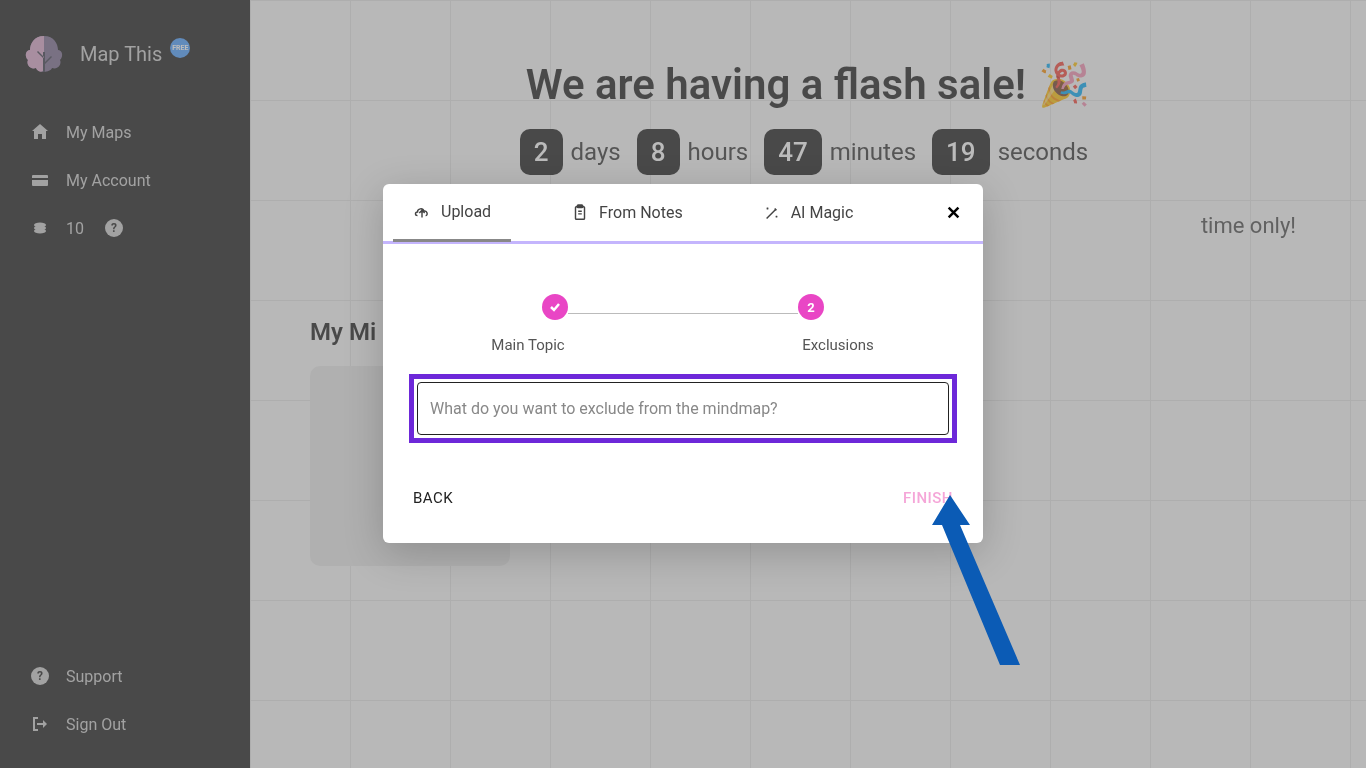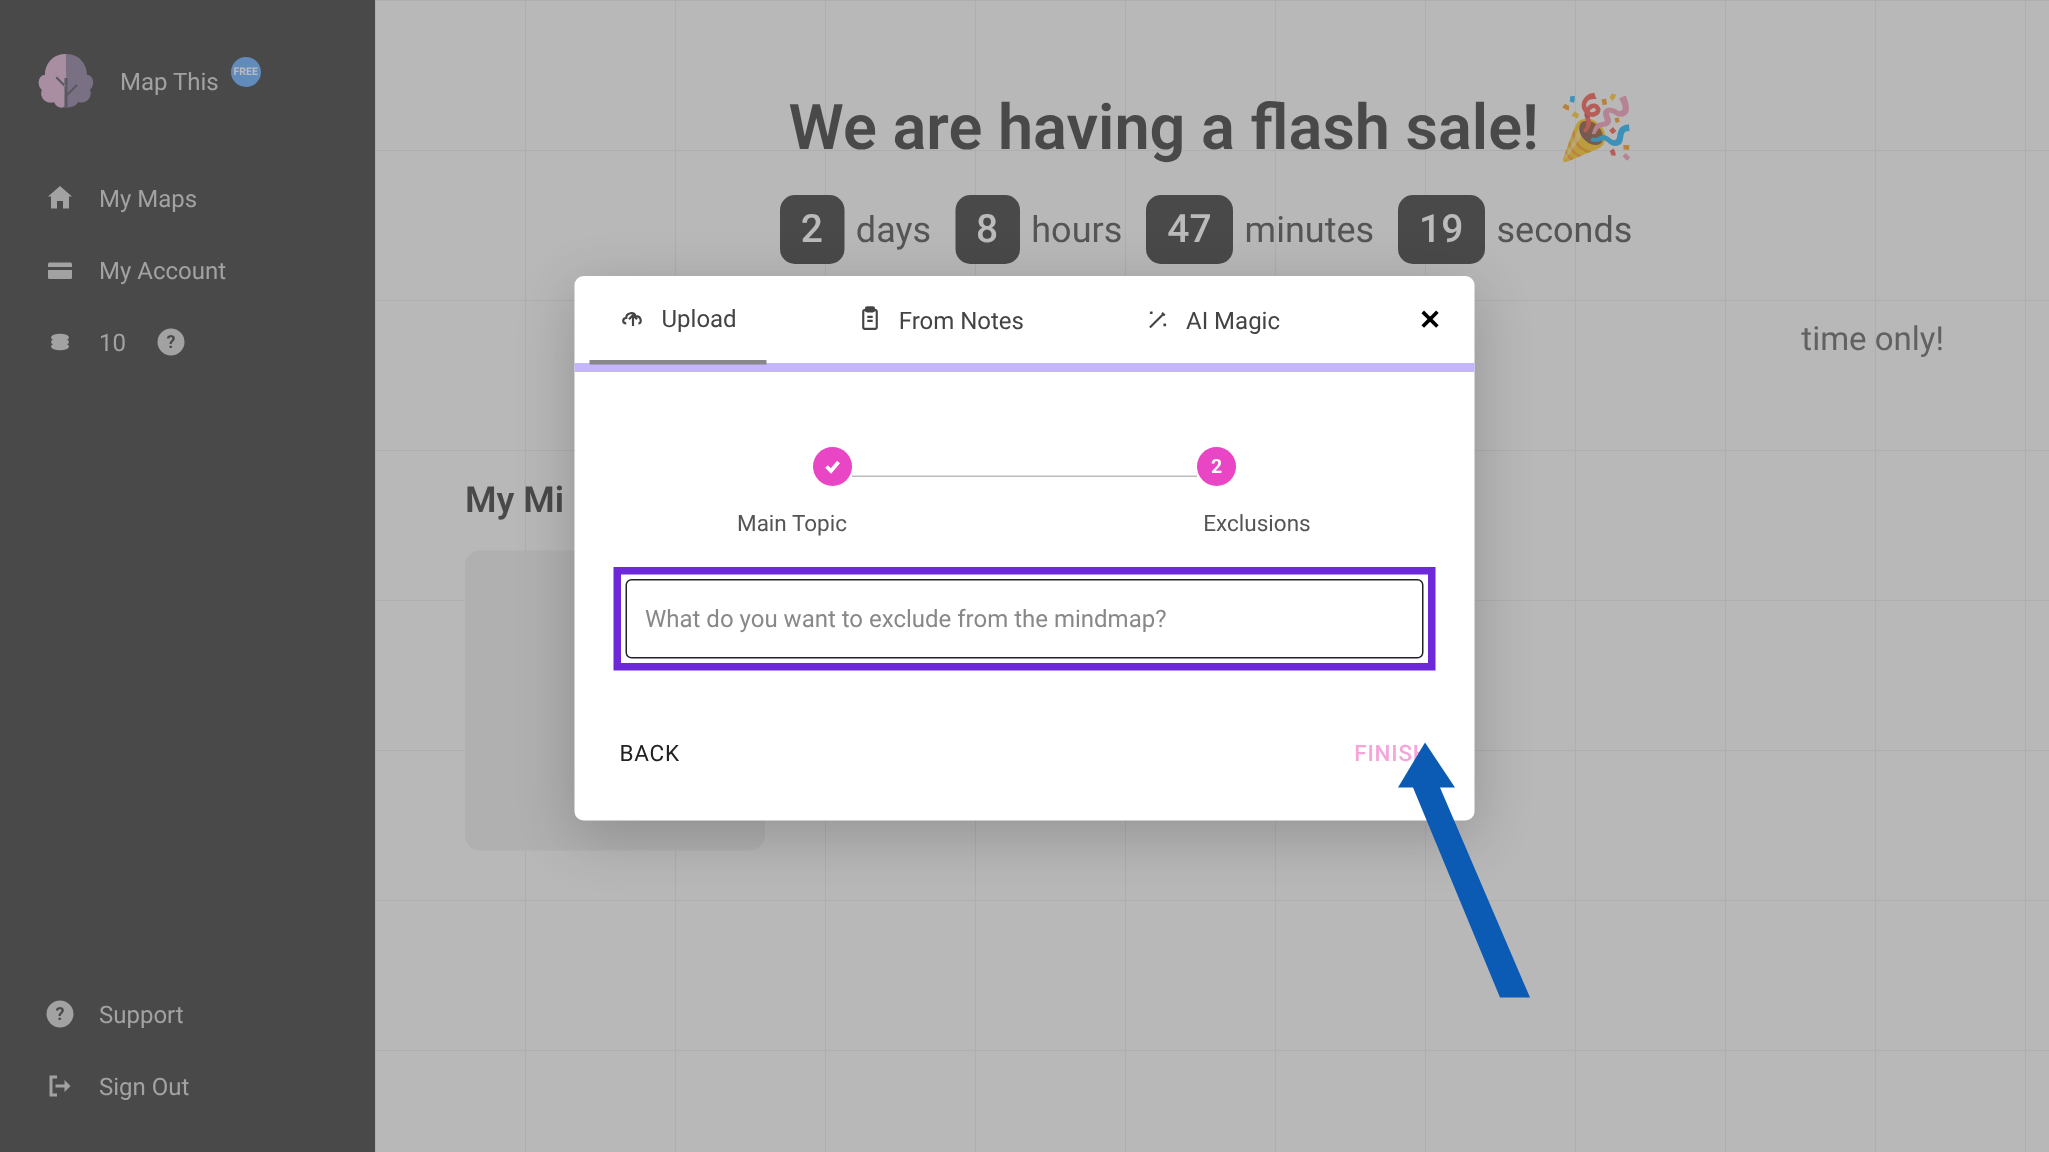--- a/index.html
+++ b/index.html
@@ -2,21 +2,21 @@
 <html><head>
 <meta charset="utf-8">
 <style>
 * { margin: 0; padding: 0; box-sizing: border-box; font-family: -apple-system, BlinkMacSystemFont, "Segoe UI", Roboto, sans-serif; }
 body { width: 1366px; height: 768px; overflow: hidden; position: relative; background: #f5f5f5; }
 
 
 .sidebar { position: absolute; left: 0; top: 0; width: 250px; height: 768px; background: #1a1a1a; color: #ccc; padding: 20px 0; }
 .logo-area { display: flex; align-items: center; padding: 10px 20px 30px 20px; gap: 12px; }
 .logo-icon { width: 48px; height: 48px; }
-.logo-text { font-size: 16px; color: #ccc; font-weight: 400; }
+.logo-text { font-size: 20px; color: #ccc; font-weight: 400; }
 .free-badge { width: 20px; height: 20px; background: #4a9eff; border-radius: 50%; display: flex; align-items: center; justify-content: center; font-size: 7px; color: white; font-weight: bold; margin-left: -4px; margin-top: -12px; }
 .nav-section { padding: 0 20px; }
 .nav-item { display: flex; align-items: center; gap: 16px; padding: 14px 10px; color: #ccc; cursor: pointer; font-size: 16px; }
 .nav-icon { width: 20px; height: 20px; display: flex; align-items: center; justify-content: center; }
 .credits-row { display: flex; align-items: center; gap: 16px; padding: 14px 10px; }
 .bottom-nav { position: absolute; bottom: 20px; left: 0; width: 100%; padding: 0 20px; }
 
 
 .main { position: absolute; left: 250px; top: 0; width: 1116px; height: 768px; background: #f8f8f8; background-image: linear-gradient(#e5e5e5 1px, transparent 1px), linear-gradient(90deg, #e5e5e5 1px, transparent 1px); background-size: 100px 100px; padding: 60px; }
 .banner { text-align: center; }
@@ -29,21 +29,21 @@
 .card-grid { margin-top: 20px; }
 .new-card { width: 200px; height: 200px; background: #e8e8e8; border-radius: 10px; display: flex; flex-direction: column; align-items: center; justify-content: center; cursor: pointer; }
 .new-icon { width: 40px; height: 40px; background: #1a1a1a; border-radius: 6px; display: flex; align-items: center; justify-content: center; color: white; font-size: 24px; font-weight: bold; }
 .new-label { margin-top: 16px; font-size: 18px; color: #333; }
 
 
 .overlay { position: absolute; left: 0; top: 0; width: 1366px; height: 768px; background: rgba(120,120,120,0.5); }
 
 
 .modal { position: absolute; left: 383px; top: 184px; width: 600px; background: white; border-radius: 6px; box-shadow: 0 10px 40px rgba(0,0,0,0.2); }
-.modal-tabs { display: flex; align-items: center; border-bottom: 6px solid #c4b5fd; padding: 0 10px; position: relative; }
+.modal-tabs { display: flex; align-items: center; border-bottom: 3px solid #c4b5fd; padding: 0 10px; position: relative; }
 .tab { flex: 0 0 auto; padding: 18px 20px; display: flex; align-items: center; gap: 10px; font-size: 16px; color: #444; cursor: pointer; }
 .tab-spacer { flex: 1; }
 .tab.active { border-bottom: 3px solid #888; margin-bottom: -1px; }
 .close-btn { padding: 18px 12px; cursor: pointer; font-size: 18px; font-weight: bold; }
 .modal-body { padding: 50px 20px 30px 20px; }
 .stepper { display: flex; align-items: center; justify-content: center; gap: 0; }
 .step-circle { width: 26px; height: 26px; border-radius: 50%; background: #e946c5; color: white; display: flex; align-items: center; justify-content: center; font-size: 13px; font-weight: bold; }
 .step-line { width: 230px; height: 1px; background: #bbb; margin-top: 13px; }
 .step-labels { display: flex; justify-content: center; margin-top: 16px; gap: 170px; }
 .step-label { font-size: 15px; color: #555; width: 140px; text-align: center; }

